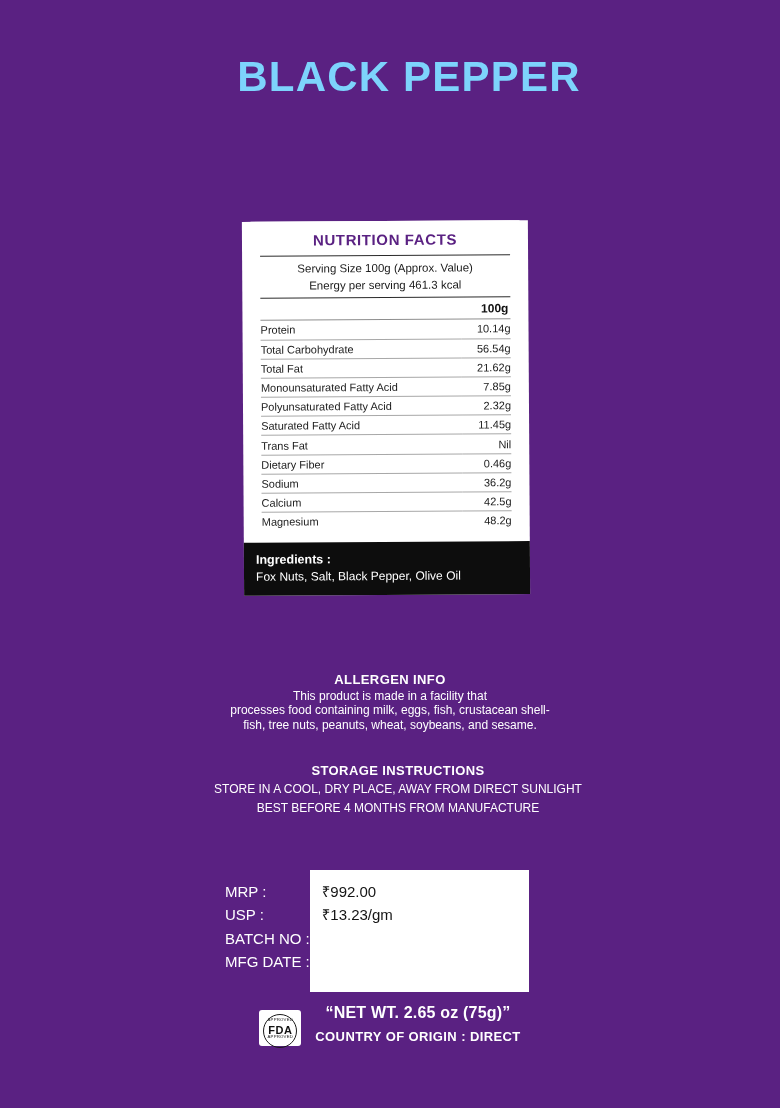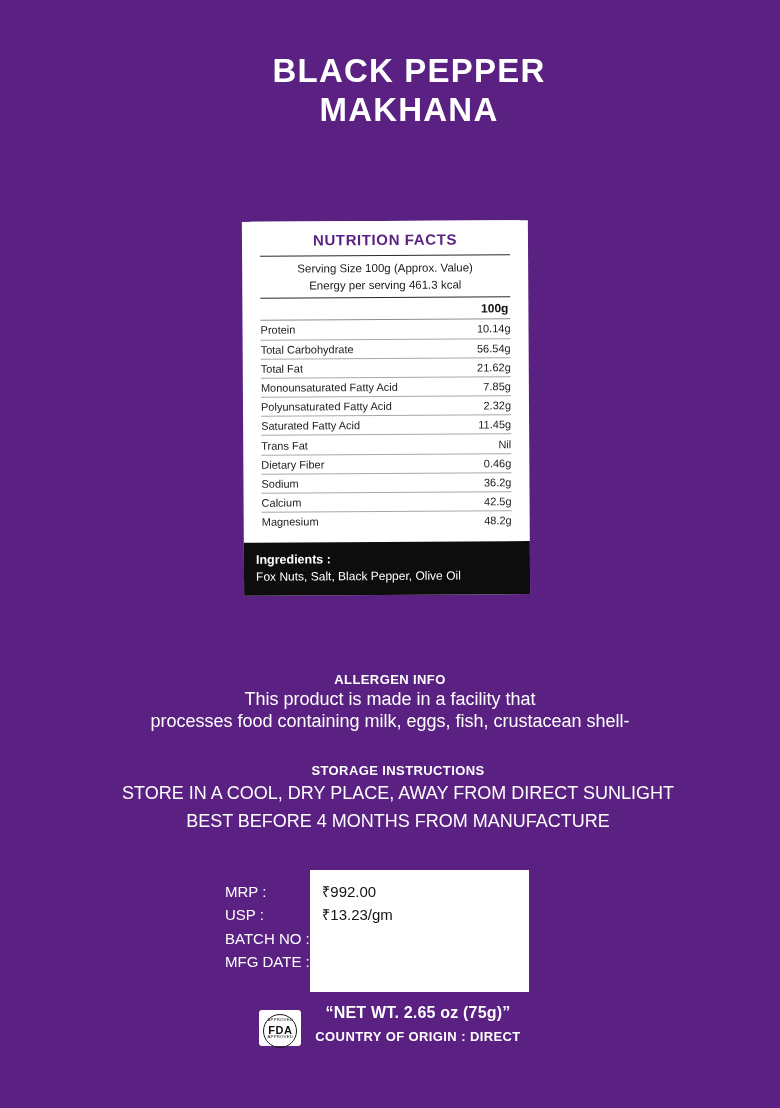--- a/index.html
+++ b/index.html
@@ -16,24 +16,24 @@
     position: relative;
   }
 
   
   .title-block {
     text-align: center;
     padding-top: 52px;
     line-height: 1.18;
   }
   .title-line {
-    font-size: 33px;
+    font-size: 42px;
     font-weight: bold;
     letter-spacing: 1.2px;
-    color: #ffffff;
+    color: #7dd3fc;
     display: block;
     padding-left: 38px;
   }
 
   
   .label-wrap {
     position: absolute;
     left: 243px;
     top: 213px;
     width: 286px;
@@ -127,21 +127,21 @@
     top: 763px;
     left: 8px;
   }
   .section-head {
     font-size: 13px;
     font-weight: bold;
     letter-spacing: 0.4px;
     margin-bottom: 2px;
   }
   .section-body {
-    font-size: 18px;
+    font-size: 12px;
     line-height: 1.2;
   }
   .section-body.upper {
     line-height: 1.55;
   }
 
   
   .mrp-block {
     position: absolute;
     left: 225px;
@@ -235,21 +235,20 @@
     font-weight: bold;
     letter-spacing: 0.4px;
     margin-top: 7px;
   }
 </style>
 </head>
 <body>
 
 <div class="title-block">
   <span class="title-line">BLACK PEPPER</span>
-  <span class="title-line">MAKHANA</span>
 </div>
 
 <div class="label-wrap">
   <div class="label-card">
     <div class="label-inner">
       <div class="nf-title">NUTRITION FACTS</div>
       <div class="nf-serving">
         <div>Serving Size 100g (Approx. Value)</div>
         <div>Energy per serving 461.3 kcal</div>
       </div>
@@ -308,20 +307,21 @@
       <div class="ing-body">Fox Nuts, Salt, Black Pepper, Olive Oil</div>
     </div>
   </div>
 </div>
 
 <div class="info-section" id="allergen-section">
   <div class="section-head">ALLERGEN INFO</div>
   <div class="section-body">
     <div>This product is made in a facility that</div>
     <div>processes food containing milk, eggs, fish, crustacean shell-</div>
+    <div>fish, tree nuts, peanuts, wheat, soybeans, and sesame.</div>
   </div>
 </div>
 
 <div class="info-section" id="storage-section">
   <div class="section-head">STORAGE INSTRUCTIONS</div>
   <div class="section-body upper">
     <div>STORE IN A COOL, DRY PLACE, AWAY FROM DIRECT SUNLIGHT</div>
     <div>BEST BEFORE 4 MONTHS FROM MANUFACTURE</div>
   </div>
 </div>

